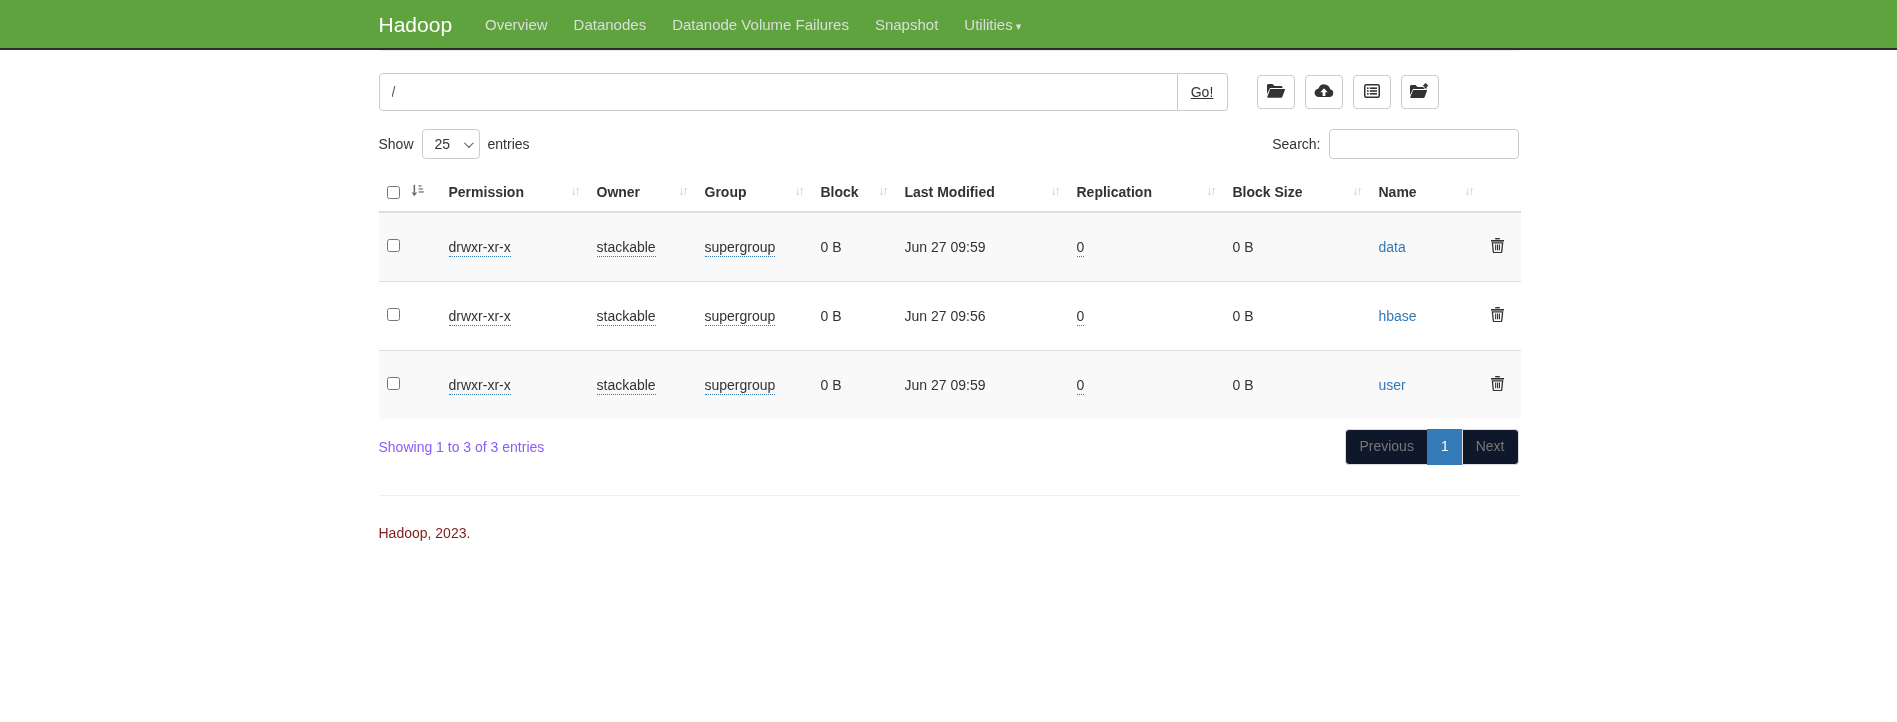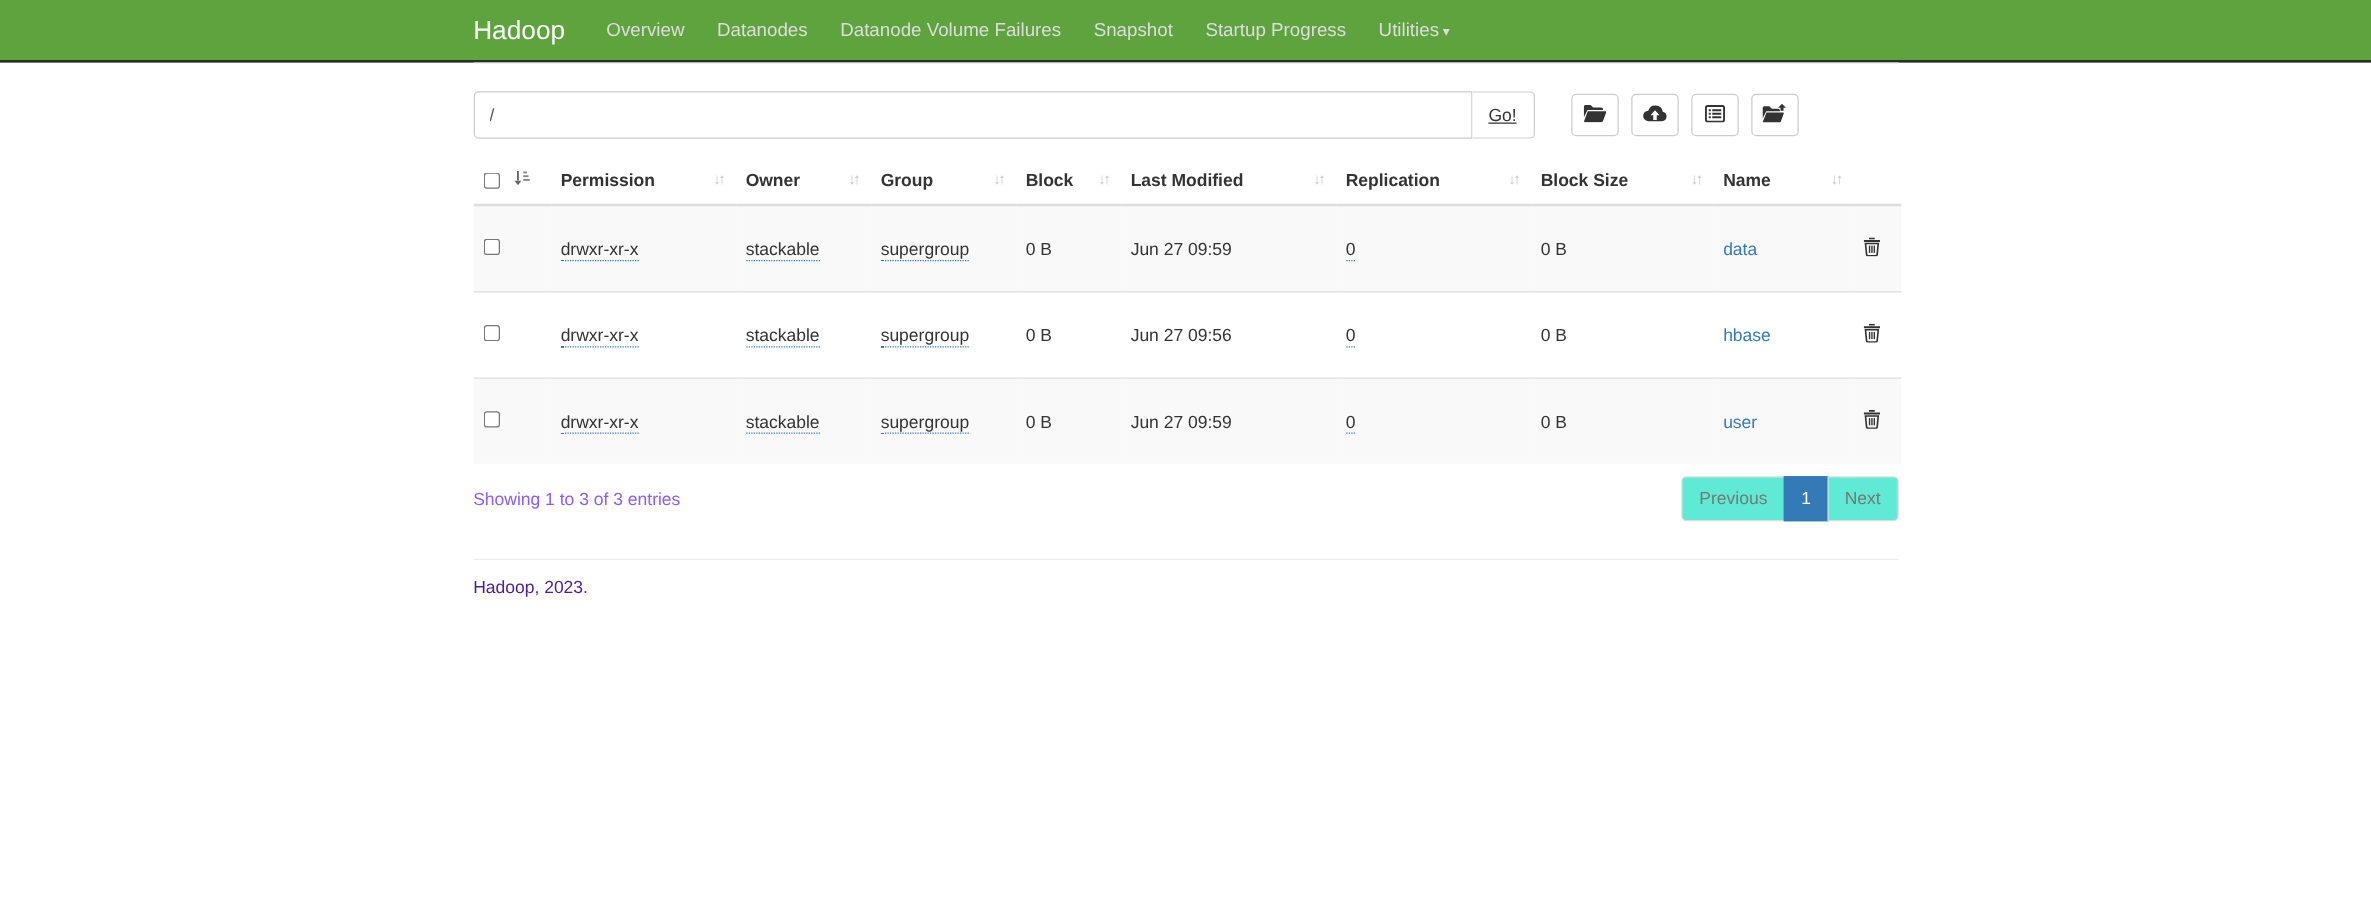--- a/index.html
+++ b/index.html
@@ -89,41 +89,40 @@
   a.dir-link { color:#337ab7; text-decoration:none; cursor:pointer; }
   .trash-btn { background:none; border:none; cursor:pointer; padding:0; display:inline-flex; }
   input[type="checkbox"] { margin:0; width:13px; height:13px; cursor:pointer; }
   th .head-flex { display:flex; align-items:center; gap:10px; }
 
   
   .table-footer { display:flex; justify-content:space-between; align-items:center; margin-top:10px; }
   .info-text { font-size:14px; color:#8b5cf6; }
   .pagination { display:flex; }
   .page-btn {
-    padding:7px 13px; font-size:14px; border:1px solid #ddd; background:#5eead4;
+    padding:7px 13px; font-size:14px; border:1px solid #ddd; background:#0f172a;
     color:#777; cursor:pointer; margin-left:-1px; font-family:inherit; line-height:1.4;
   }
   .page-btn.first { border-radius:4px 0 0 4px; margin-left:0; }
   .page-btn.last  { border-radius:0 4px 4px 0; }
   .page-btn.active { background:#337ab7; border-color:#337ab7; color:#fff; }
 
   .footer-hr { margin-top:30px; }
-  .footer-text { margin-top:13px; font-size:14px; color:#4c1d95; padding-bottom:40px; }
+  .footer-text { margin-top:29px; font-size:14px; color:#7f1d1d; padding-bottom:40px; }
 </style>
 </head>
 <body>
 
 <nav class="navbar">
   <div class="container">
     <a class="brand">Hadoop</a>
     <a class="nav-link">Overview</a>
     <a class="nav-link">Datanodes</a>
     <a class="nav-link">Datanode Volume Failures</a>
     <a class="nav-link">Snapshot</a>
-    <a class="nav-link">Startup Progress</a>
     <a class="nav-link">
       <span>Utilities</span><span class="caret-glyph">▾</span>
     </a>
   </div>
 </nav>
 
 <div class="container">
 
   <hr class="top-hr">
 
@@ -167,20 +166,34 @@
           <svg viewBox="0 0 19 15" width="19" height="15">
             <path d="M0 3.5C0 2.7.7 2 1.5 2h4l2 2h5c.8 0 1.5.7 1.5 1.5V6H3L0 12V3.5z" fill="#333"></path>
             <path d="M3.2 7h13.3c.4 0 .6.4.5.7l-2.3 6.4c-.2.5-.7.9-1.3.9H.9c-.5 0-.8-.5-.6-.9L3.2 7z" fill="#333"></path>
             <path d="M15.6 0l3.2 3.2h-2V5.6h-2.4V3.2h-2L15.6 0z" fill="#333"></path>
           </svg>
         </span>
       </button>
     </div>
   </div>
 
+  <div class="controls-row">
+    <div class="show-entries">
+      <span>Show</span>
+      <div class="select-box">
+        <span>25</span>
+        <span class="select-chevron"></span>
+      </div>
+      <span>entries</span>
+    </div>
+    <div class="search-box">
+      <span>Search:</span>
+      <input class="search-input" type="text" value="" style="">
+    </div>
+  </div>
 
   <table class="dir-table">
     <thead>
       <tr>
         <th class="col-check">
           <span class="head-flex">
             <input type="checkbox" style="">
             <span>
               <svg viewBox="0 0 14 13" width="14" height="13">
                 <rect x="3.6" y="0.8" width="1.5" height="7.6" fill="#666"></rect>

